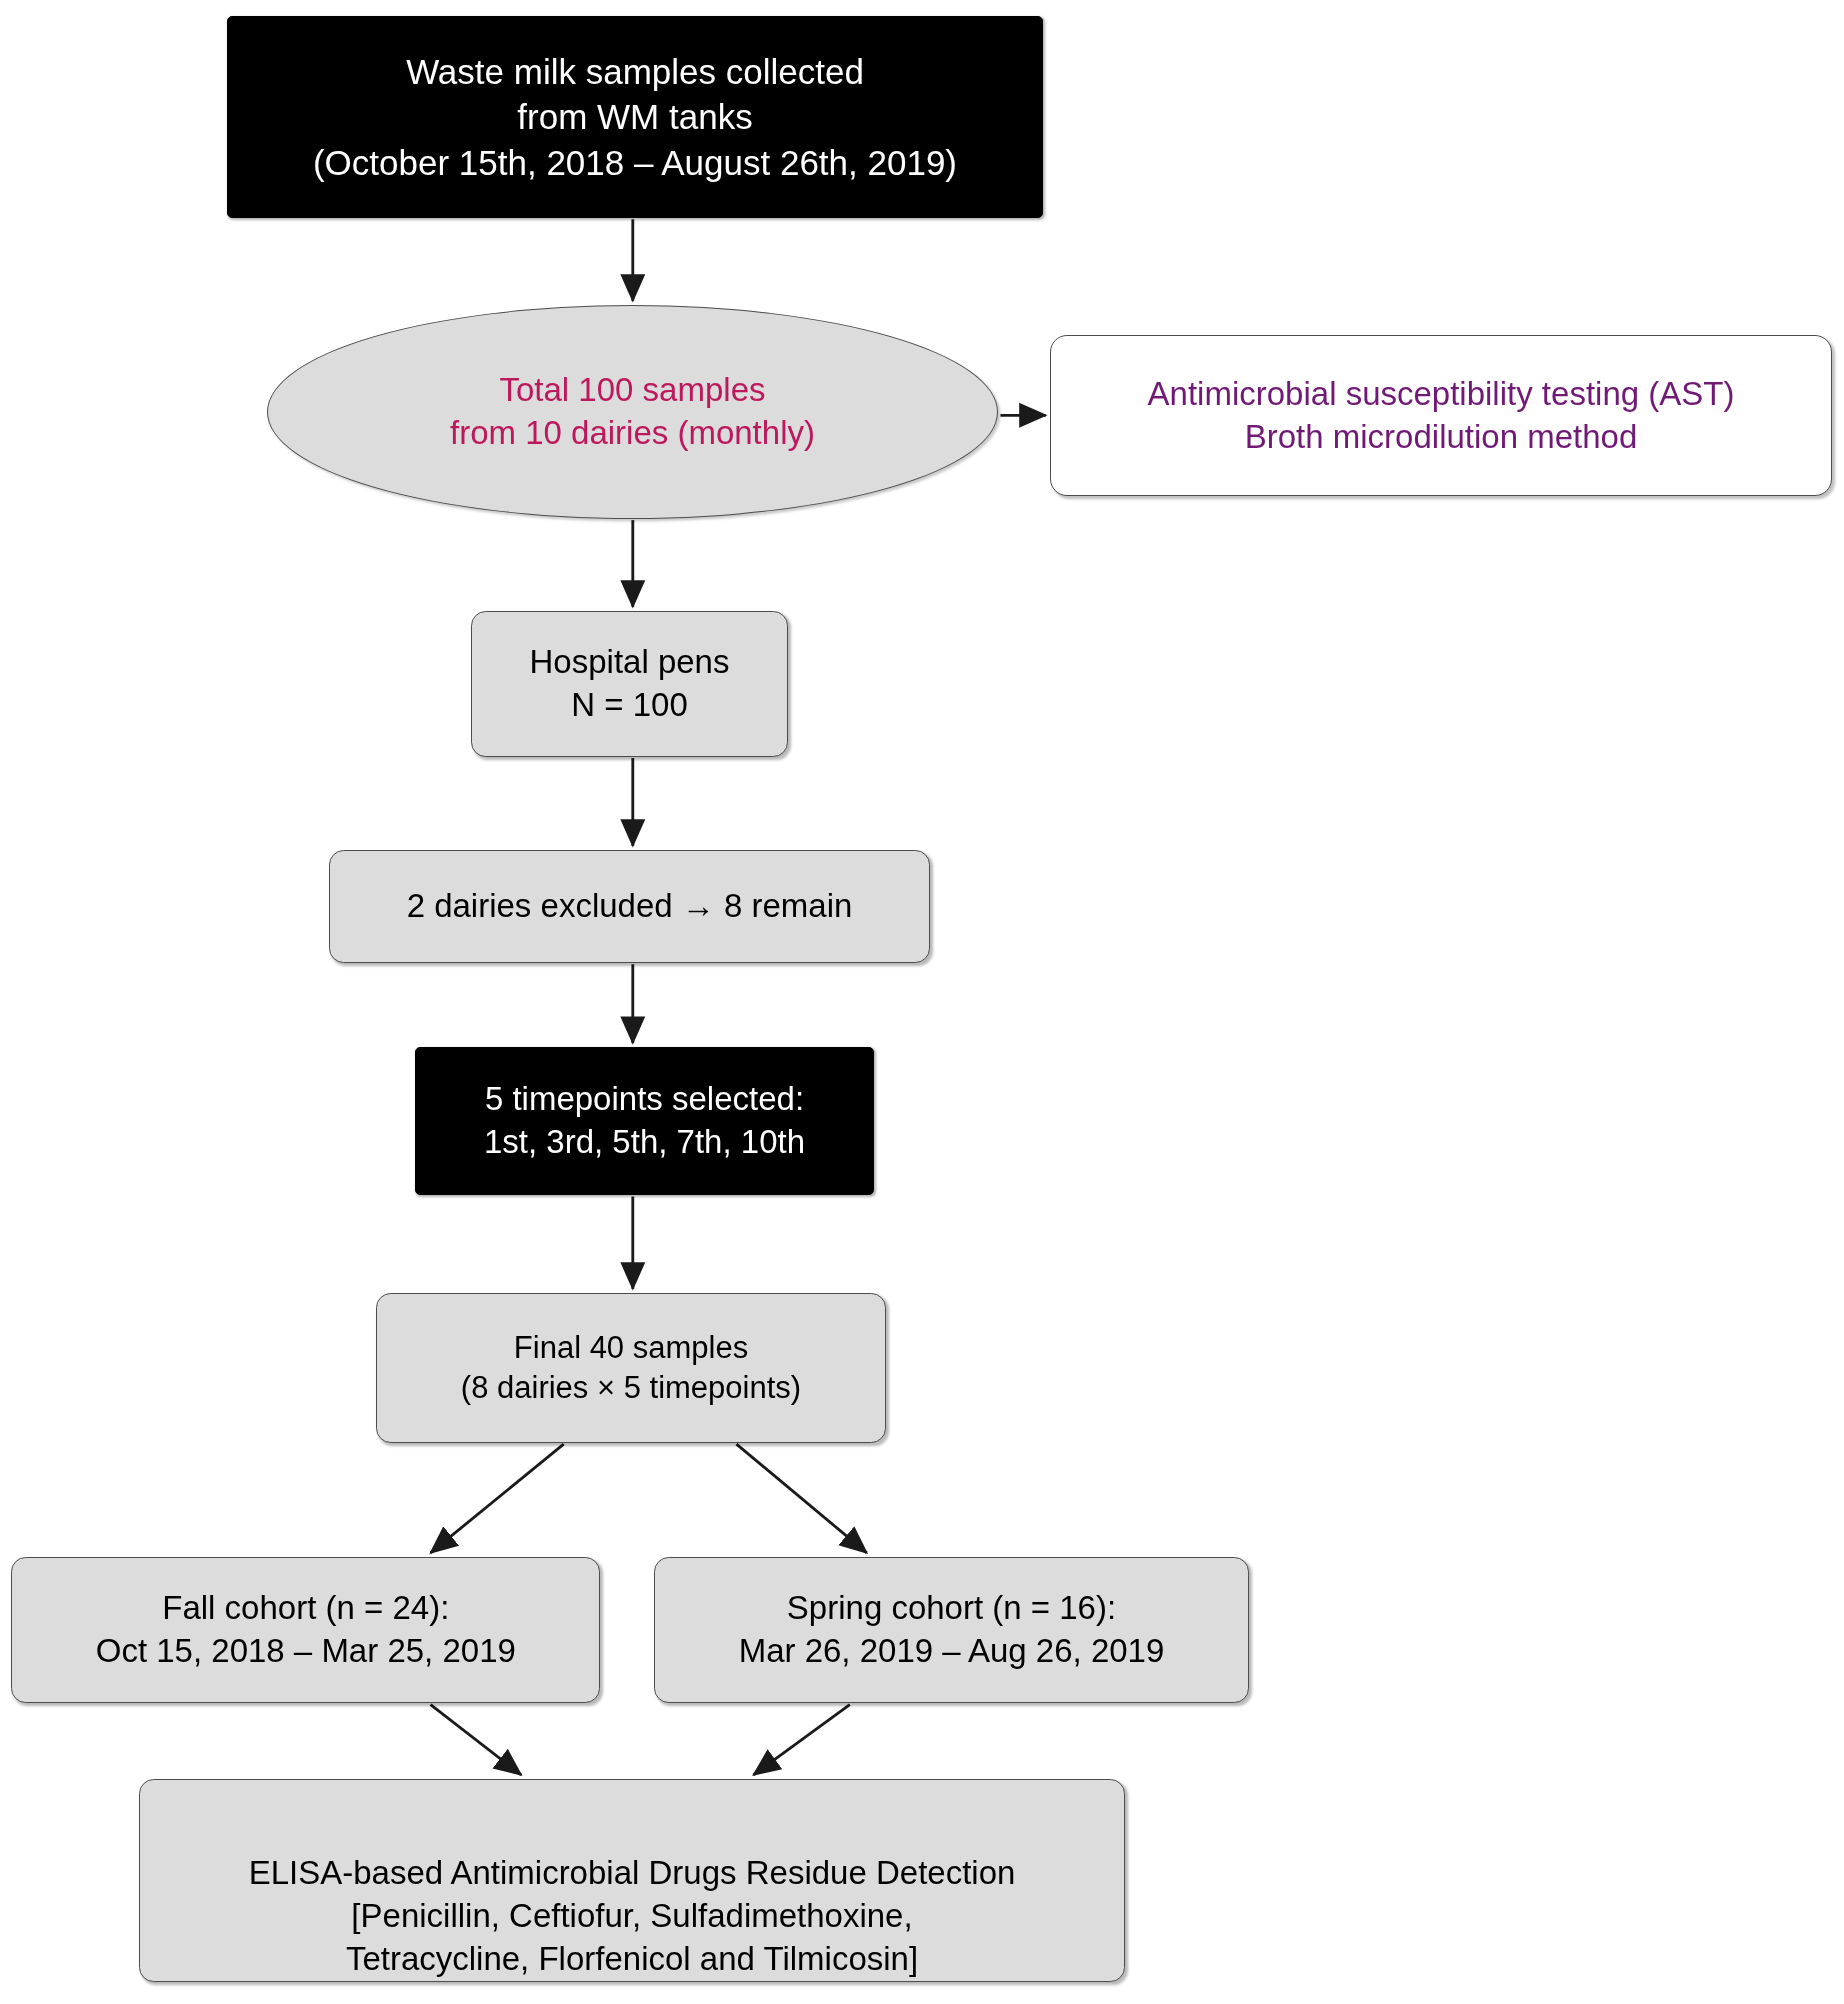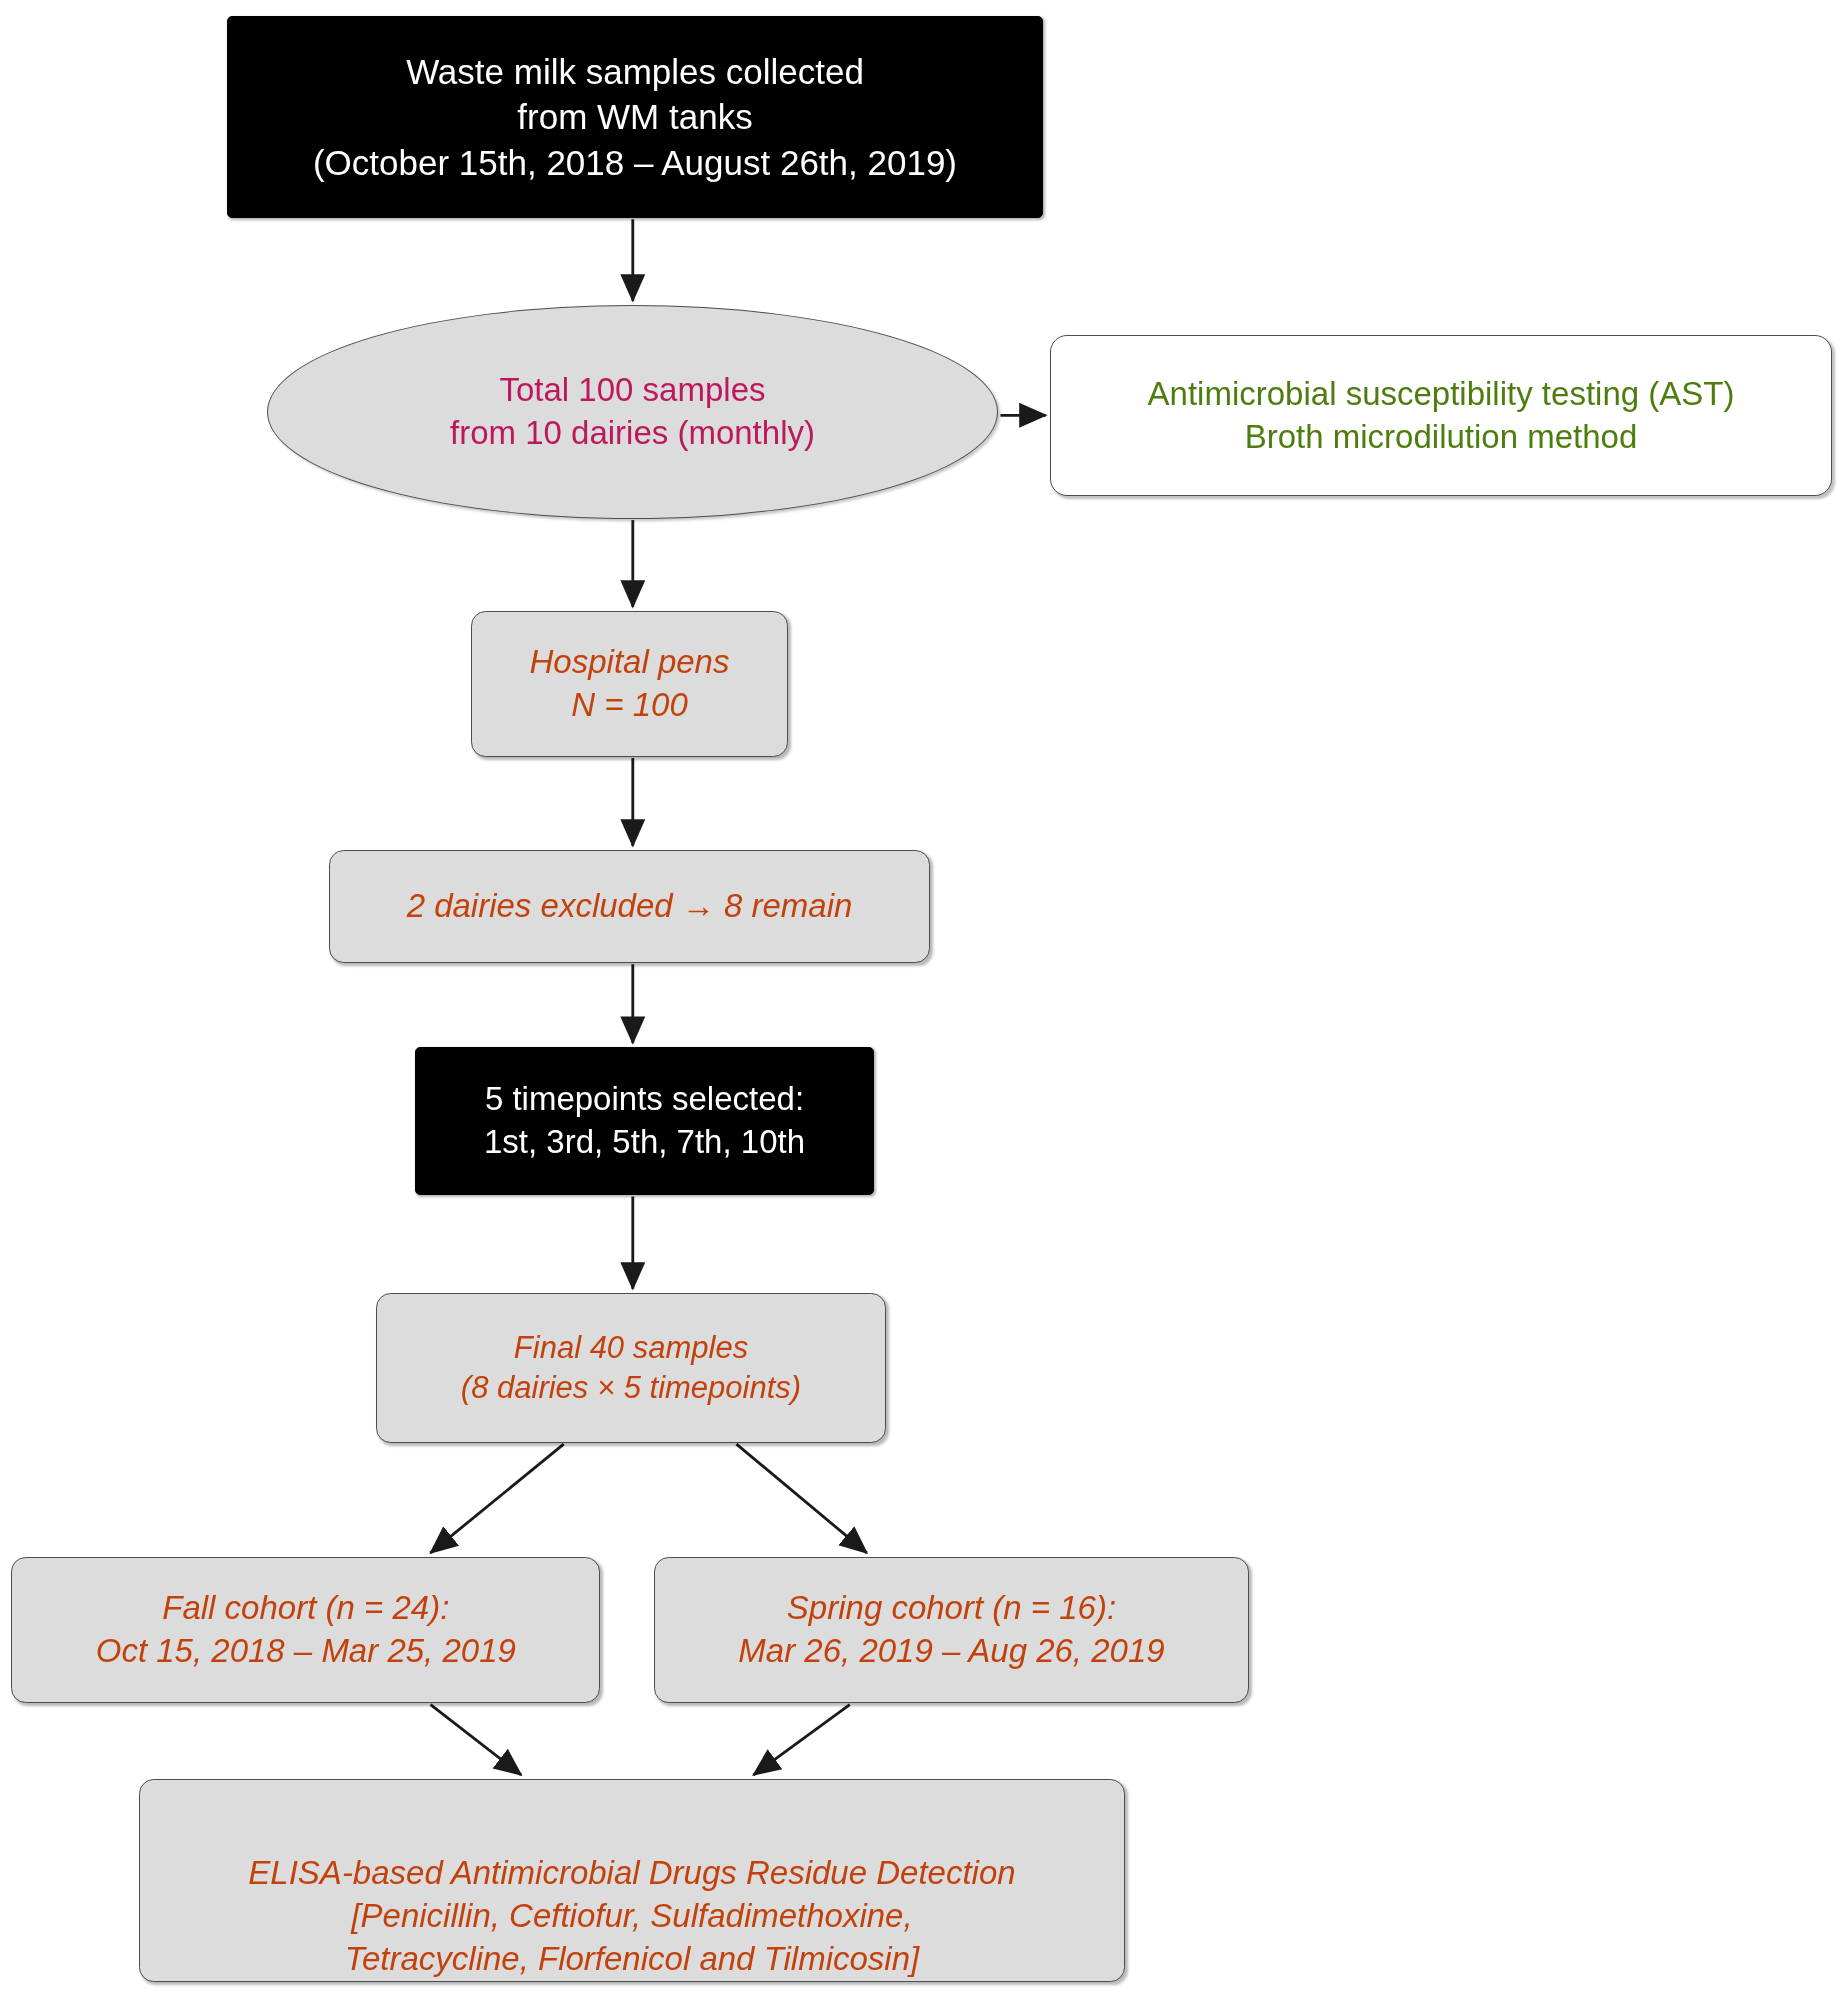--- a/index.html
+++ b/index.html
@@ -42,29 +42,28 @@
   }
   .node-dark {
     background: #000000;
     color: #ffffff;
     border-radius: 5px;
     border: 1.1px solid #000000;
     box-shadow: 1.7px 1.7px 2.8px rgba(0,0,0,0.30);
   }
   .node-gray {
     background: #dcdcdc;
-    color: #c2410c;
+    color: #000000;
     border-radius: 14.7px;
     border: 1.7px solid #4d4d4d;
     box-shadow: 2.3px 2.3px 2.8px rgba(0,0,0,0.28);
-    font-style: italic;
   }
   .node-white {
     background: #ffffff;
-    color: #4d7c0f;
+    color: #701a75;
     border-radius: 17px;
     border: 1.7px solid #4d4d4d;
     box-shadow: 2.3px 2.3px 2.8px rgba(0,0,0,0.25);
   }
   .node-ellipse {
     background: #dcdcdc;
     color: #be185d;
     border: 1.7px solid #4d4d4d;
     border-radius: 50%;
     box-shadow: 2.3px 2.3px 2.8px rgba(0,0,0,0.22);

